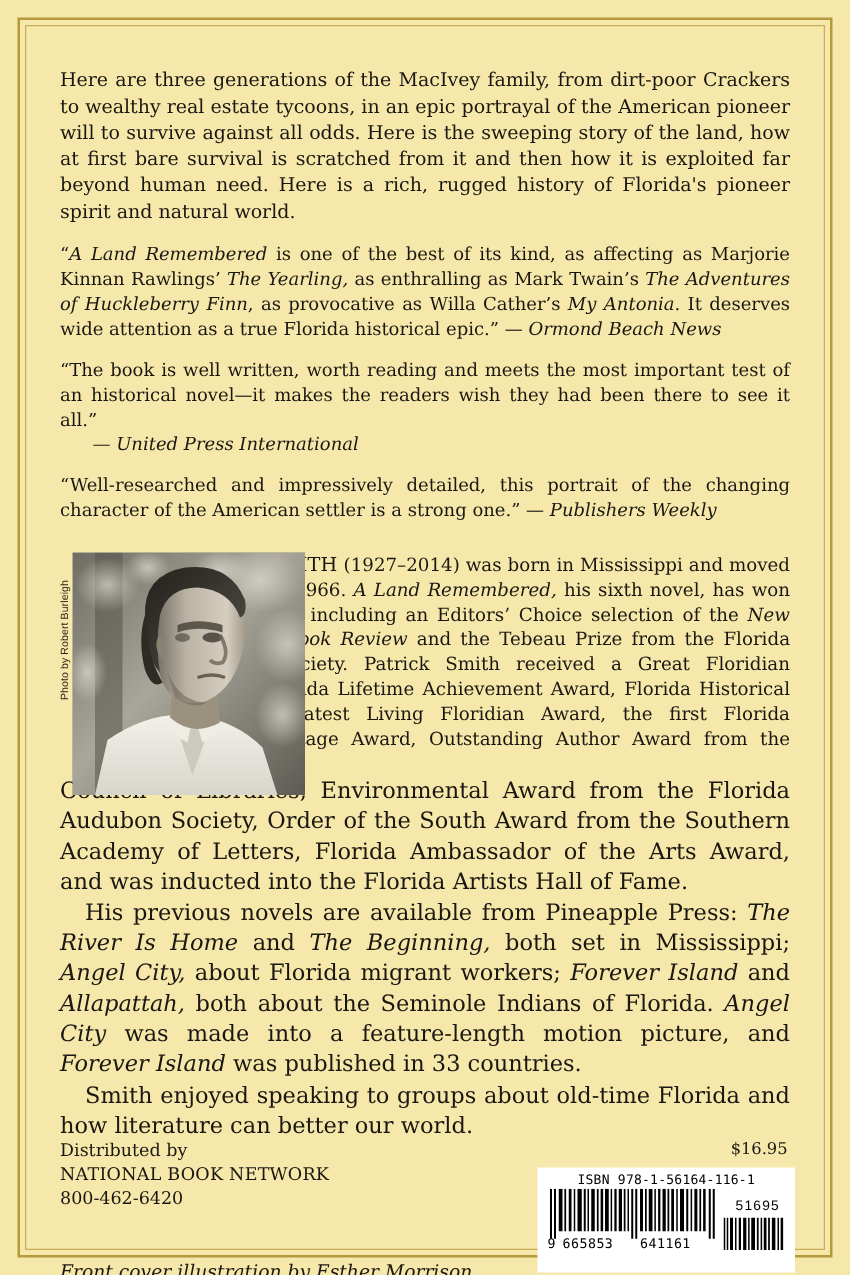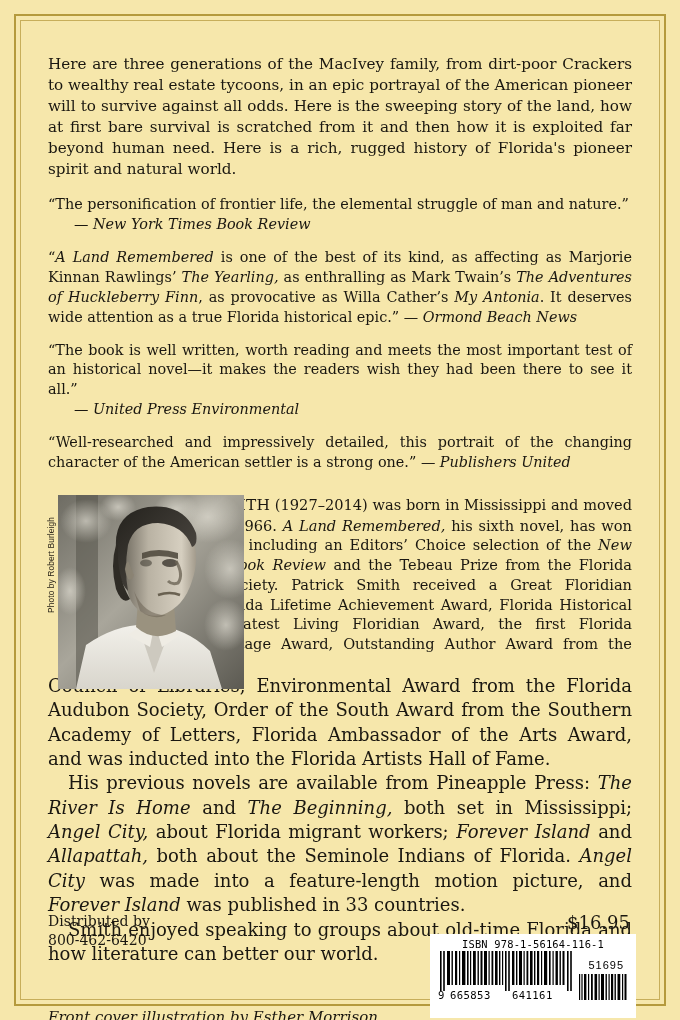--- a/index.html
+++ b/index.html
@@ -112,21 +112,21 @@
   }
   .dist{
     font-size:14px;
     line-height:1.37;
   }
   .dist .caps{ letter-spacing:0.2px; }
   .price{
     position:absolute;
     right:2px;
     top:0px;
-    font-size:18px;
+    font-size:13px;
   }
   .frontcover{
     position:absolute;
     left:0;
     top:96px;
     font-style:italic;
     font-size:15px;
   }
   
   .barcode-box{
@@ -175,36 +175,32 @@
 <div class="page">
   <div class="frame-outer"></div>
   <div class="frame-inner"></div>
 
   <div class="content">
 
     <p class="blurb-body">Here are three generations of the MacIvey family, from dirt-poor Crackers to wealthy real estate tycoons, in an epic portrayal of the American pioneer will to survive against all odds. Here is the sweeping story of the land, how at first bare survival is scratched from it and then how it is exploited far beyond human need. Here is a rich, rugged history of Florida's pioneer spirit and natural world.</p>
 
     <div class="quotes">
 
-      <div class="quote">
-        <span>“The personification of frontier life, the elemental struggle of man and nature.”</span>
-        <span class="attrib">— <i>New York Times Book Review</i></span>
-      </div>
 
       <div class="quote">
         <span>“<i>A Land Remembered</i> is one of the best of its kind, as affecting as Marjorie Kinnan Rawlings’ <i>The Yearling,</i> as enthralling as Mark Twain’s <i>The Adventures of Huckleberry Finn</i>, as provocative as Willa Cather’s <i>My Antonia</i>. It deserves wide attention as a true Florida historical epic.” — <i>Ormond Beach News</i></span>
       </div>
 
       <div class="quote">
         <span>“The book is well written, worth reading and meets the most important test of an historical novel—it makes the readers wish they had been there to see it all.”</span>
-        <span class="attrib">— <i>United Press Environmental</i></span>
+        <span class="attrib">— <i>United Press International</i></span>
       </div>
 
       <div class="quote lastq">
-        <span>“Well-researched and impressively detailed, this portrait of the changing character of the American settler is a strong one.” — <i>Publishers United</i></span>
+        <span>“Well-researched and impressively detailed, this portrait of the changing character of the American settler is a strong one.” — <i>Publishers Weekly</i></span>
       </div>
 
     </div>
 
     <div class="author-block">
 
       <div class="photo-wrap">
         <div class="photo-credit">Photo by Robert Burleigh</div>
         <div class="photo">
           <svg width="186" height="194" viewBox="0 0 186 194">
@@ -281,20 +277,21 @@
       <div class="bio-rest">
         <p class="noindent">Council of Libraries, Environmental Award from the Florida Audubon Society, Order of the South Award from the Southern Academy of Letters, Florida Ambassador of the Arts Award, and was inducted into the Florida Artists Hall of Fame.</p>
         <p>His previous novels are available from Pineapple Press: <i>The River Is Home</i> and <i>The Beginning,</i> both set in Mississippi; <i>Angel City,</i> about Florida migrant workers; <i>Forever Island</i> and <i>Allapattah,</i> both about the Seminole Indians of Florida. <i>Angel City</i> was made into a feature-length motion picture, and <i>Forever Island</i> was published in 33 countries.</p>
         <p>Smith enjoyed speaking to groups about old-time Florida and how literature can better our world.</p>
       </div>
     </div>
 
     <div class="footer">
       <div class="dist">
         <div>Distributed by</div>
+        <div class="caps">NATIONAL BOOK NETWORK</div>
         <div>800-462-6420</div>
       </div>
 
       <div class="price">$16.95</div>
 
       <div class="frontcover">Front cover illustration by Esther Morrison</div>
 
       <div class="barcode-box">
         <div class="isbn-text">ISBN 978-1-56164-116-1</div>
         <div class="bars-row">

